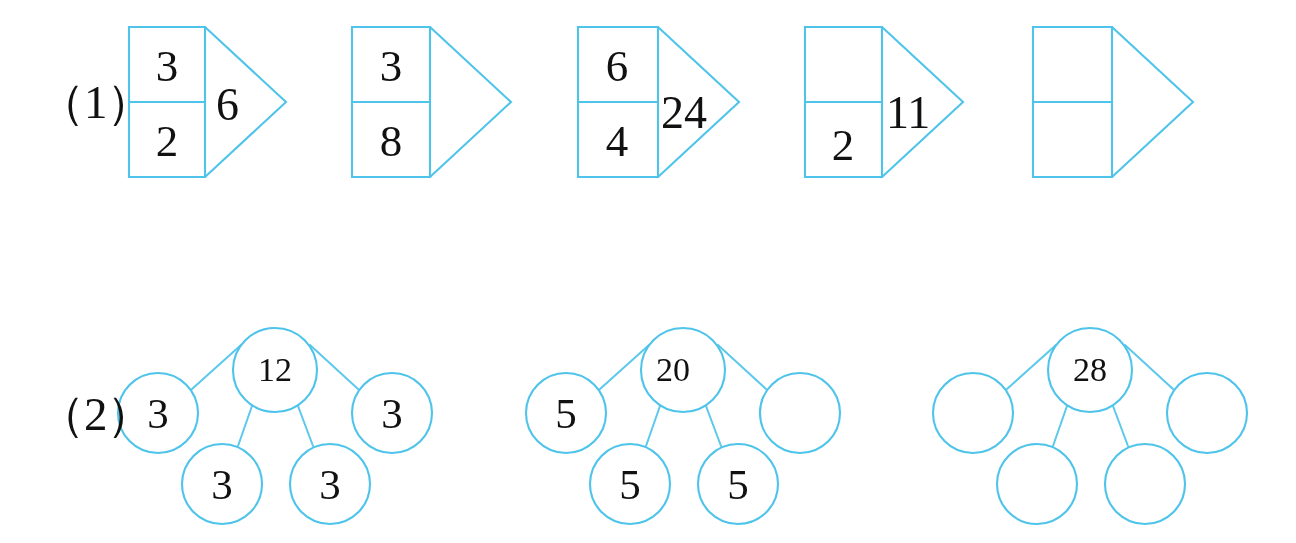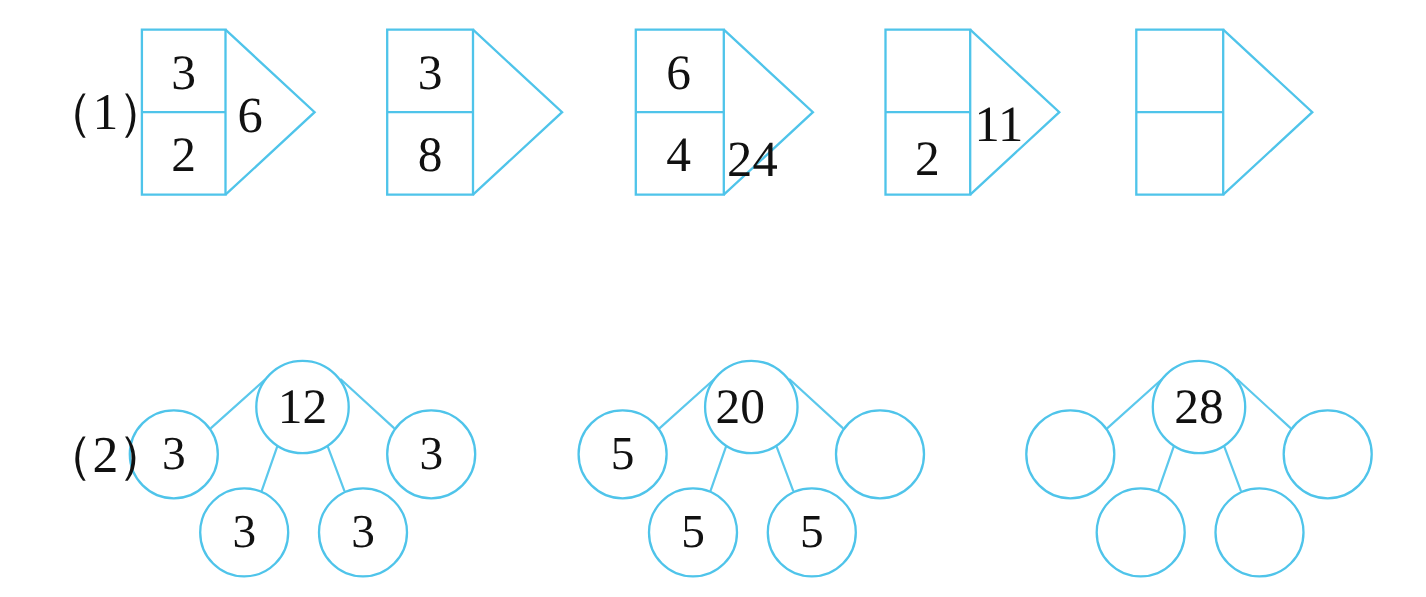--- a/index.html
+++ b/index.html
@@ -74,21 +74,21 @@
     font-size: 46px;
     transform: translate(0, -50%);
   }
 
   .circle-num {
     font-size: 43px;
     text-align: center;
     transform: translate(-50%, -50%);
   }
   .circle-num.wide {
-    font-size: 45px;
+    font-size: 34px;
   }
 </style>
 </head>
 <body>
 
 <div id="worksheet">
 
   <svg id="figure-layer" viewBox="0 0 1296 543" width="1296" height="543">
 
     <g>
@@ -163,21 +163,21 @@
   <div class="lbl cell-num" style="left:167px; top:66px;">3</div>
   <div class="lbl cell-num" style="left:167px; top:141px;">2</div>
   <div class="lbl result-num" style="left:216px; top:105px;">6</div>
 
   <div class="lbl cell-num" style="left:391px; top:66px;">3</div>
   <div class="lbl cell-num" style="left:391px; top:141px;">8</div>
   <div class="lbl result-num" style="left:441px; top:105px;"></div>
 
   <div class="lbl cell-num" style="left:617px; top:66px;">6</div>
   <div class="lbl cell-num" style="left:617px; top:141px;">4</div>
-  <div class="lbl result-num" style="left:661px; top:113px;margin-top:32px;">24</div>
+  <div class="lbl result-num" style="left:661px; top:113px;">24</div>
 
   <div class="lbl cell-num" style="left:843px; top:66px;"></div>
   <div class="lbl cell-num" style="left:843px; top:145px;">2</div>
   <div class="lbl result-num" style="left:886px; top:113px;">11</div>
 
   <div class="lbl cell-num" style="left:1072px; top:66px;"></div>
   <div class="lbl cell-num" style="left:1072px; top:141px;"></div>
   <div class="lbl result-num" style="left:1116px; top:113px;"></div>
 
   <div class="lbl row-tag" style="left:38px; top:391px;">（2）</div>

